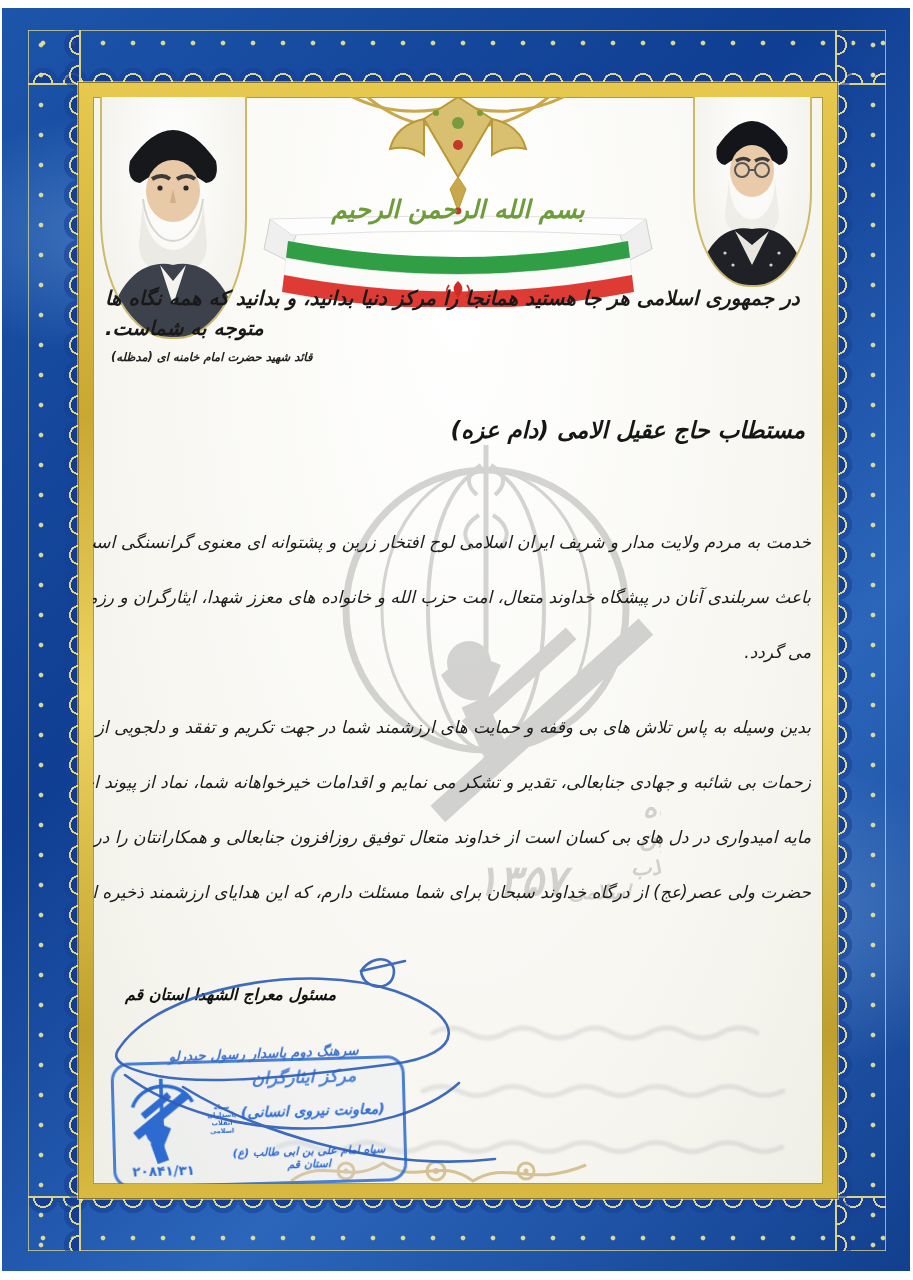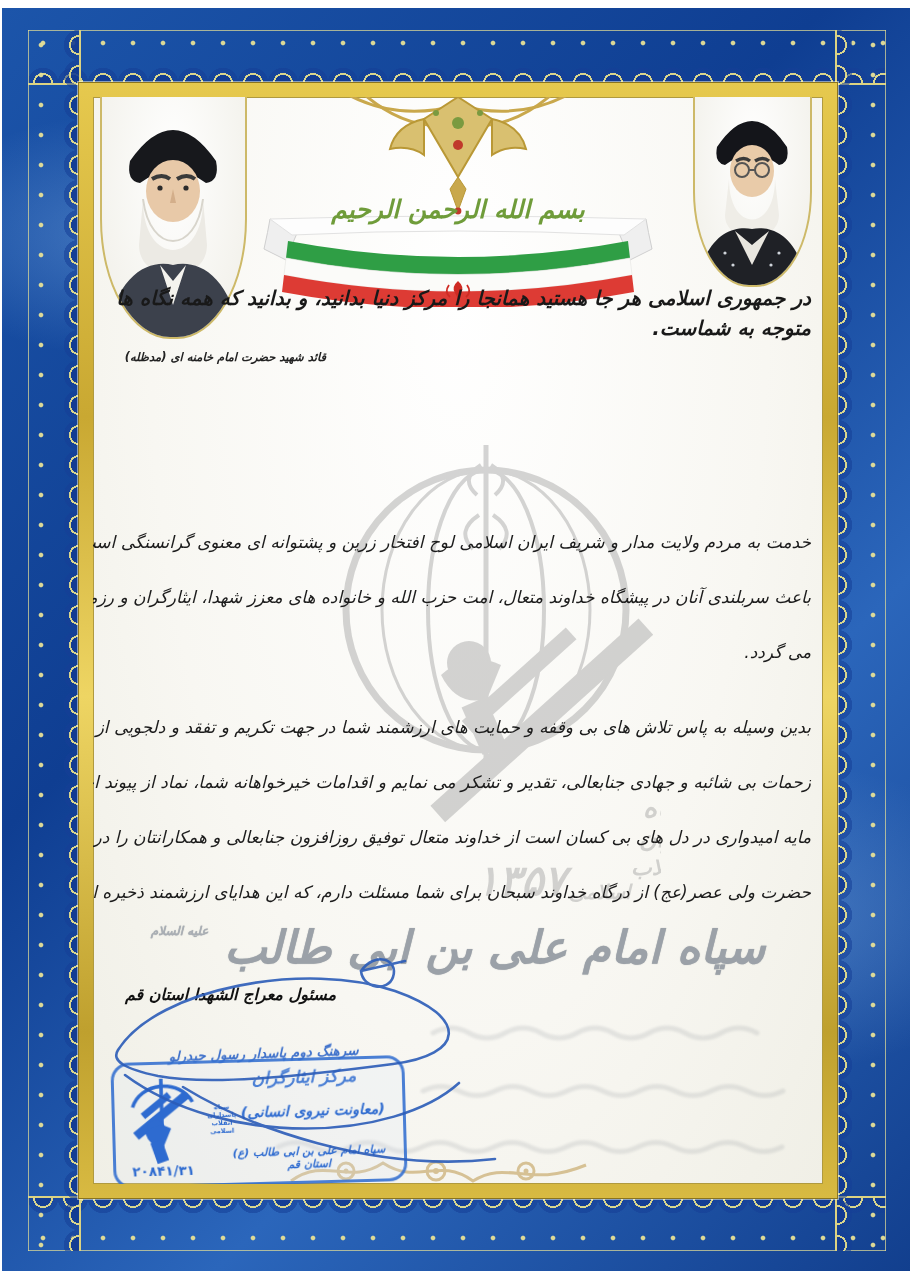--- a/index.html
+++ b/index.html
@@ -51,23 +51,23 @@
     border:2px solid #cdb968;overflow:hidden;z-index:3;}
   .portrait svg{display:block;width:100%;height:100%;}
   .portrait-left{left:7px;top:-4px;width:143px;height:242px;border-radius:4px 4px 70px 70px / 4px 4px 120px 120px;}
   .portrait-right{left:auto;right:11px;top:-6px;width:115px;height:192px;border-radius:4px 4px 56px 56px / 4px 4px 95px 95px;}
   
   .medallion{position:absolute;top:-14px;left:50%;transform:translateX(-50%);width:250px;height:132px;z-index:2;}
   .bismillah{position:absolute;top:98px;left:0;right:0;text-align:center;z-index:3;
     color:#6f9c3a;font-size:25px;font-weight:bold;font-style:italic;letter-spacing:1px;}
   .flag-ribbon{position:absolute;top:114px;left:50%;transform:translateX(-50%);width:400px;height:96px;z-index:2;}
   
-  .quote{position:absolute;top:186px;left:12px;right:12px;text-align:right;z-index:3;
+  .quote{position:absolute;top:186px;left:12px;right:12px;text-align:left;z-index:3;
     font-size:20px;font-weight:bold;font-style:italic;color:#191919;line-height:30px;}
-  .quote-attse{position:absolute;top:253px;left:18px;width:215px;text-align:right;z-index:3;
+  .quote-attse{position:absolute;top:253px;left:18px;width:215px;text-align:left;z-index:3;
     font-size:11.5px;font-weight:bold;font-style:italic;color:#222;}
   .addressee{position:absolute;top:320px;right:18px;z-index:3;
     font-size:23px;font-weight:bold;font-style:italic;color:#161616;}
   .body-block{position:absolute;top:418px;right:12px;left:12px;z-index:3;
     font-size:17px;font-style:italic;color:#1c1c1c;}
   .body-block .line{height:55px;line-height:55px;text-align:justify;text-align-last:justify;white-space:nowrap;}
   .body-block .line.short{text-align:center;text-align-last:right;}
   .para1{margin-bottom:20px;}
   
   .unit-calligraphy{position:absolute;top:824px;left:0;right:0;text-align:center;z-index:2;
@@ -218,39 +218,36 @@
         <path d="M26,64 Q200,97 374,64 L376,81 Q200,114 24,81 Z" fill="#dd3b34"></path>
         <g fill="#cf2b24">
           <path d="M200,70 q-7,6 -3,12 q3,5 3,7 q0,-2 3,-7 q4,-6 -3,-12z"></path>
           <path d="M191,74 q-5,7 1,12 M209,74 q5,7 -1,12" stroke="#cf2b24" stroke-width="1.8" fill="none"></path>
         </g>
       </svg>
 
       <div class="quote">در جمهوری اسلامی هر جا هستید همانجا را مرکز دنیا بدانید، و بدانید که همه نگاه ها متوجه به شماست.</div>
       <div class="quote-attse">قائد شهید حضرت امام خامنه ای (مدظله)</div>
 
+      <div class="addressee">مستطاب حاج عقیل الامی (دام عزه)</div>
 
       <div class="body-block">
         <div class="para1">
           <div class="line">خدمت به مردم ولایت مدار و شریف ایران اسلامی لوح افتخار زرین و پشتوانه ای معنوی گرانسنگی است که خدمت گزاران بر آن مفتخر بوده و</div>
           <div class="line">باعث سربلندی آنان در پیشگاه خداوند متعال، امت حزب الله و خانواده های معزز شهدا، ایثارگران و رزمندگان، این ولی نعمتان راستین</div>
           <div class="line short">می گردد.</div>
         </div>
         <div class="para2">
           <div class="line">بدین وسیله به پاس تلاش های بی وقفه و حمایت های ارزشمند شما در جهت تکریم و تفقد و دلجویی از خانواده معزز شهدا و ایثارگران جنگ رمضان از</div>
           <div class="line">زحمات بی شائبه و جهادی جنابعالی، تقدیر و تشکر می نمایم و اقدامات خیرخواهانه شما، نماد از پیوند اخوت و برادری میان ملت ها و امت واحده اسلامی و</div>
           <div class="line">مایه امیدواری در دل های بی کسان است از خداوند متعال توفیق روزافزون جنابعالی و همکارانتان را در جهت تحقق اهداف الهی در ظل توجهات</div>
           <div class="line">حضرت ولی عصر(عج) از درگاه خداوند سبحان برای شما مسئلت دارم، که این هدایای ارزشمند ذخیره ای برای آخرت و موجب برکت در زندگی</div>
         </div>
       </div>
 
-      <div class="unit-calligraphy">
-        <span>سپاه امام علی بن ابی طالب</span>
-        <span class="honorific">علیه السلام</span>
-      </div>
 
       <div class="sig-role">مسئول معراج الشهدا استان قم</div>
 
       <svg class="pen-sign" viewBox="0 0 450 255">
         <g stroke="#2b5cb8" stroke-width="2.6" fill="none" stroke-linecap="round" opacity="0.9">
           <path d="M55,115 C95,52 245,26 332,56 C406,82 402,120 330,129 C238,141 148,151 95,141 C62,134 48,126 55,115"></path>
           <path d="M62,140 C162,214 332,206 396,148"></path>
           <path d="M298,36 c14,-20 38,-12 32,6 c-5,15 -30,12 -32,-6 l44,-10"></path>
           <path d="M120,152 C185,192 310,238 432,224"></path>
         </g>

